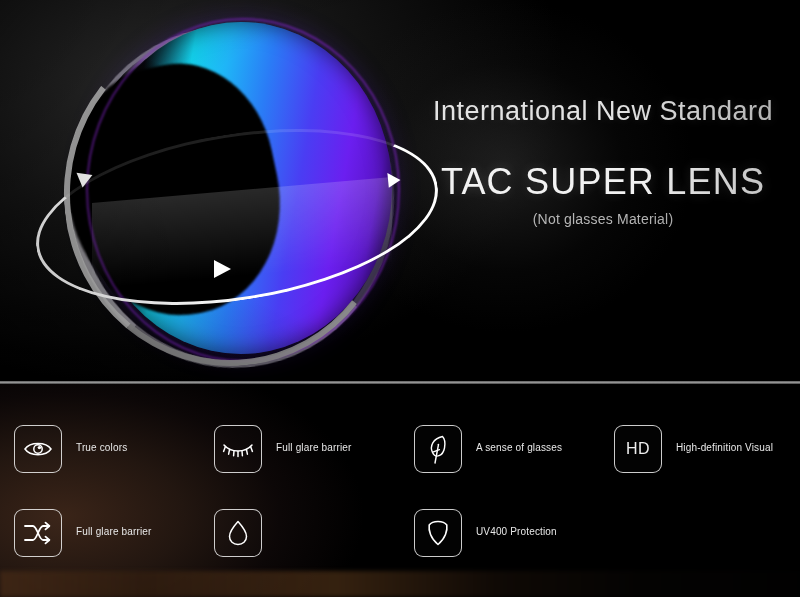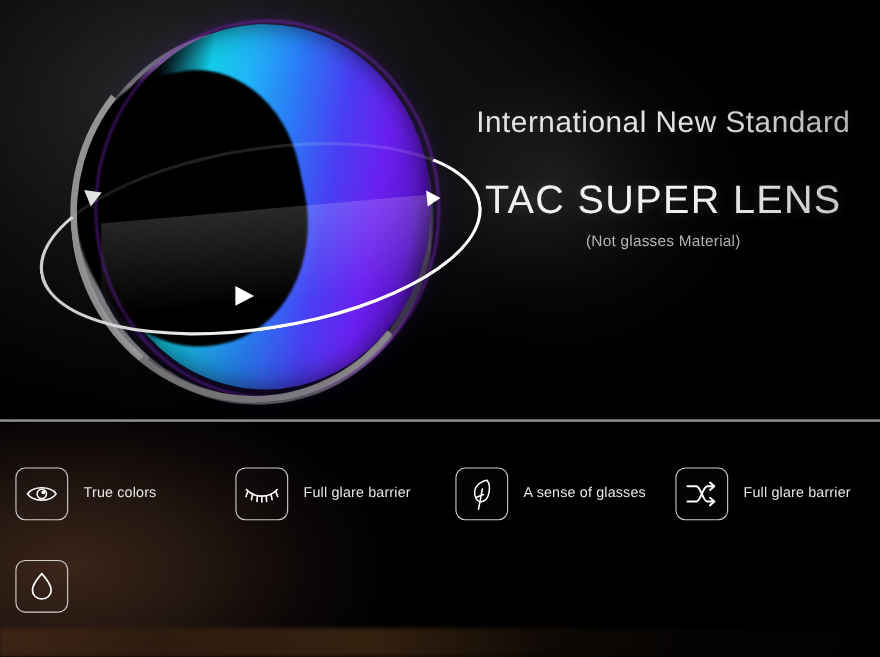--- a/index.html
+++ b/index.html
@@ -169,21 +169,21 @@
   .iconbox{
     width:46px;height:46px;flex:0 0 46px;
     border:1px solid rgba(240,240,240,.85);
     border-radius:9px;
     display:flex;align-items:center;justify-content:center;
     background:rgba(255,255,255,.012);
   }
   .iconbox svg{display:block;}
   .hd{font-size:16px;color:#efefef;letter-spacing:.5px;}
   .cell-label{
-    margin-left:14px;font-size:13px;color:#e8e8e8;letter-spacing:.15px;
+    margin-left:14px;font-size:10px;color:#e8e8e8;letter-spacing:.15px;
     line-height:1.25;white-space:nowrap;
   }
 </style>
 </head>
 <body>
 
 <div class="stage">
 
   <div class="hero">
     <div class="hero-sheen"></div>
@@ -251,20 +251,26 @@
           <svg width="24" height="30" viewBox="0 0 24 30" fill="none" stroke="#fff" stroke-width="1.4" stroke-linecap="round">
             <path d="M16.5 2.5 C7 4.5, 3.5 12, 6.5 18.5 C9.5 25, 17 22, 18.5 14 C19.6 8, 18.6 4.6, 16.5 2.5 Z"></path>
             <path d="M12.5 10.5 L9 29"></path>
             <path d="M6.8 18.2 L13.4 15.6"></path>
           </svg>
         </div>
         <span class="cell-label">A sense of glasses</span>
       </div>
 
 
+      <div class="cell">
+        <div class="iconbox">
+          <span class="hd">HD</span>
+        </div>
+        <span class="cell-label">High-definition Visual</span>
+      </div>
 
       <div class="cell">
         <div class="iconbox">
           <svg width="30" height="26" viewBox="0 0 30 26" fill="none" stroke="#fff" stroke-width="1.8" stroke-linecap="round" stroke-linejoin="round">
             <path d="M2 6 L10 6 C14 6, 16 20, 20 20 L26 20"></path>
             <path d="M2 20 L10 20 C14 20, 16 6, 20 6 L26 6"></path>
             <path d="M22.5 2.6 L26.4 6 L22.5 9.4"></path>
             <path d="M22.5 16.6 L26.4 20 L22.5 23.4"></path>
           </svg>
         </div>
@@ -272,17 +278,25 @@
       </div>
 
       <div class="cell">
         <div class="iconbox">
           <svg width="24" height="28" viewBox="0 0 24 28" fill="none" stroke="#fff" stroke-width="1.5" stroke-linejoin="round">
             <path d="M12 2.5 C12 2.5, 3.5 12, 3.5 17.5 C3.5 22.2, 7.3 25.5, 12 25.5 C16.7 25.5, 20.5 22.2, 20.5 17.5 C20.5 12, 12 2.5, 12 2.5 Z"></path>
           </svg>
         </div>
       </div>
 
+      <div class="cell">
+        <div class="iconbox">
+          <svg width="24" height="28" viewBox="0 0 24 28" fill="none" stroke="#fff" stroke-width="1.6" stroke-linejoin="round">
+            <path d="M12 2.5 C8.5 2.5, 4.5 4.2, 3.2 6 C2.4 11.5, 4.6 19.5, 12 25.5 C19.4 19.5, 21.6 11.5, 20.8 6 C19.5 4.2, 15.5 2.5, 12 2.5 Z"></path>
+          </svg>
+        </div>
+        <span class="cell-label">UV400 Protection</span>
+      </div>
 
     </div>
   </div>
 
 </div>
 
 </body></html>

